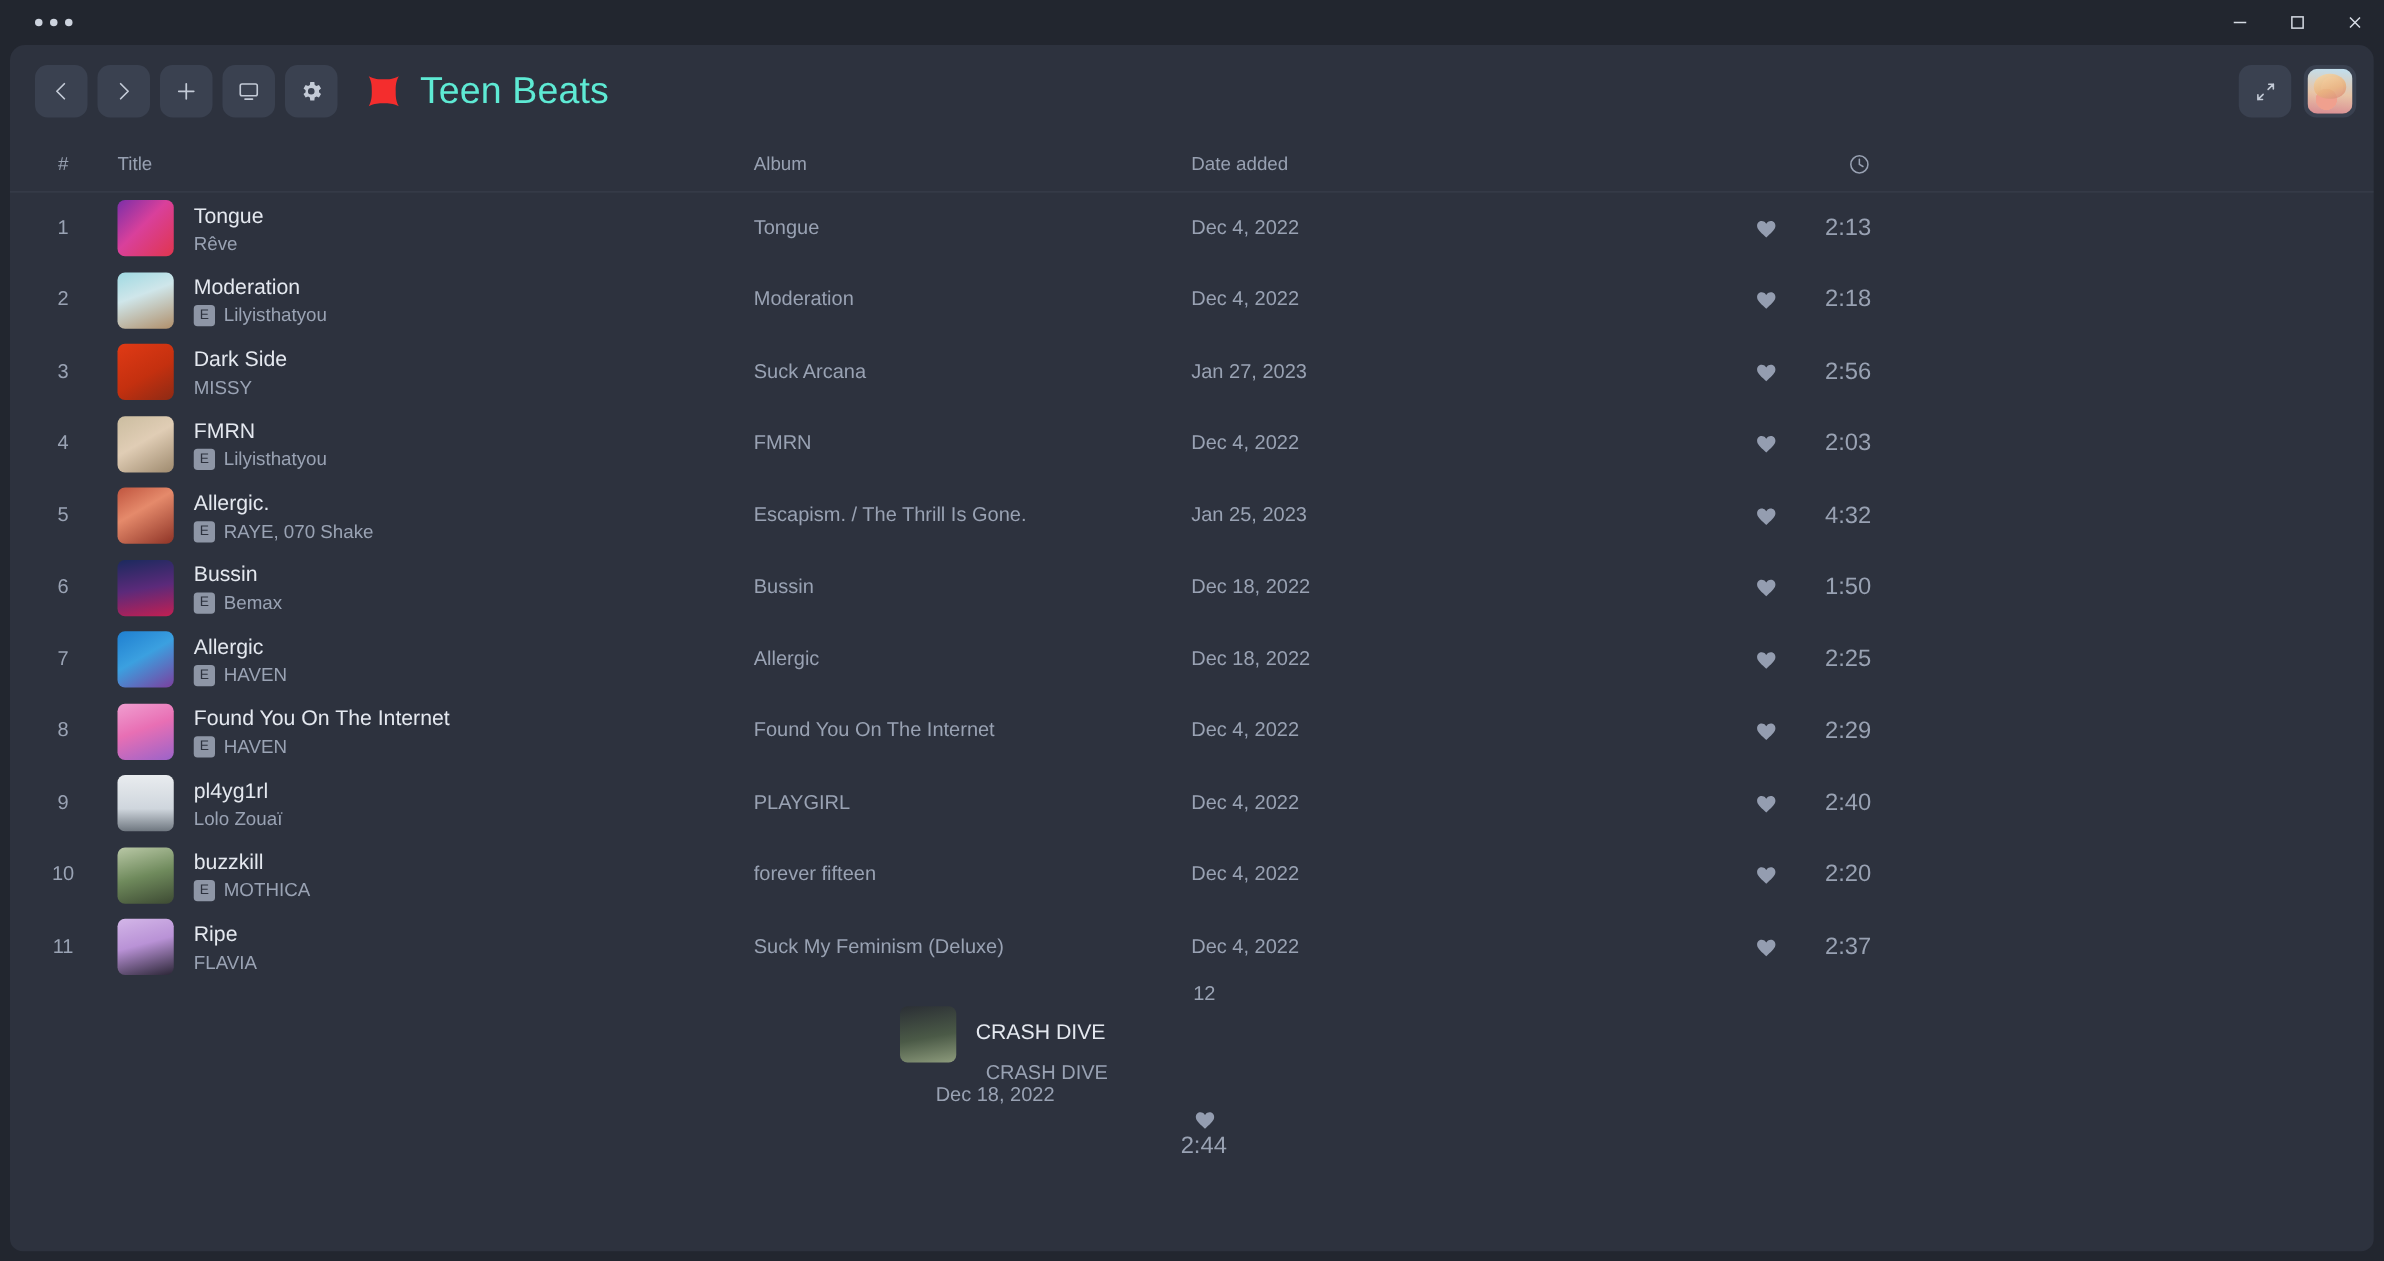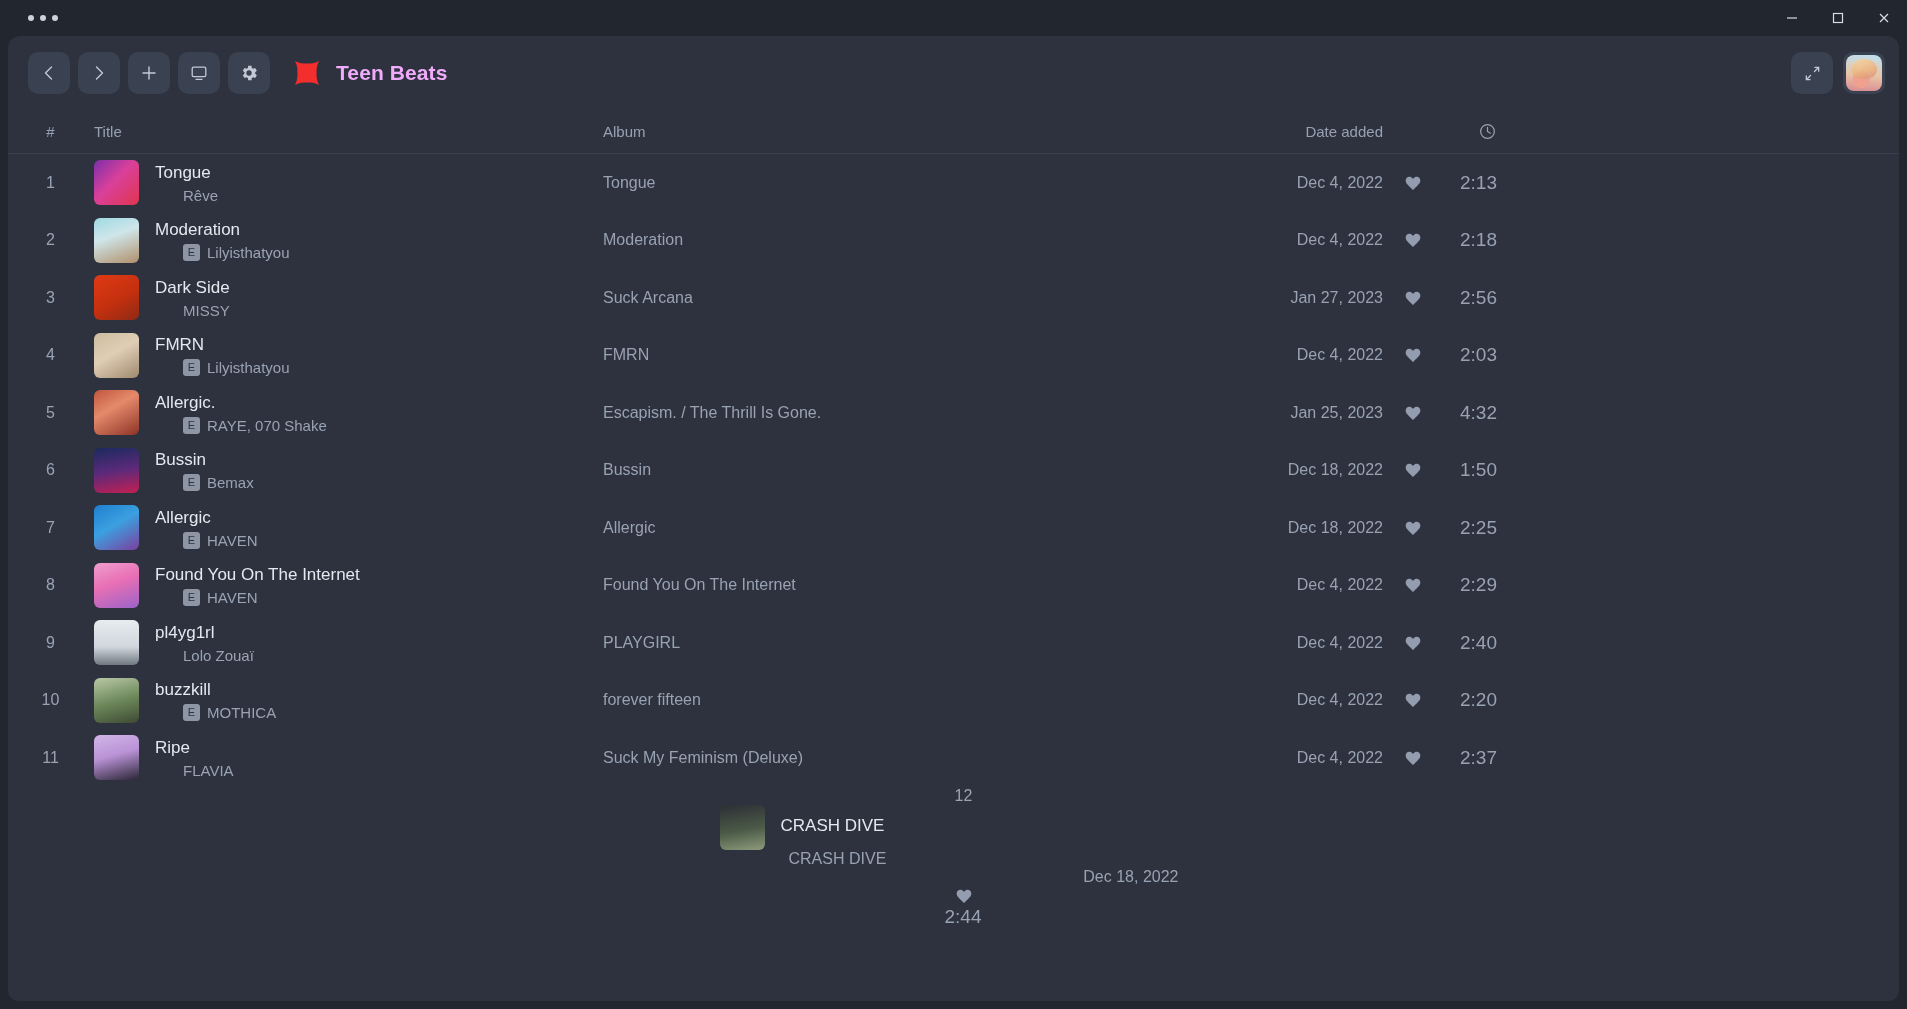--- a/index.html
+++ b/index.html
@@ -88,24 +88,24 @@
   }
   .tbar-btn svg { display: block; }
   .brand {
     display: flex;
     align-items: center;
     margin-left: 14px;
     gap: 14px;
   }
   .brand-logo { width: 30px; height: 30px; display:block; }
   .brand-title {
-    font-size: 21px;
-    color: #f0abfc;
+    font-size: 30px;
+    color: #5eead4;
     letter-spacing: .1px;
-    font-weight: 700;
+    font-weight: 400;
     white-space: nowrap;
   }
   .toolbar-right {
     margin-left: auto;
     display: flex;
     align-items: center;
     gap: 10px;
   }
   .avatar {
     width: 42px; height: 42px;
@@ -140,21 +140,21 @@
     align-items: center;
     color: #98a1b2;
     font-size: 15px;
     position: relative;
     border-bottom: 1px solid #383e4b;
     padding-left: 20px;
   }
   .col-idx   { width: 45px; text-align: center; flex: 0 0 auto; }
   .col-title { width: 530px; flex: 0 0 auto; padding-left: 21px;}
   .col-album { width: 350px; flex: 0 0 auto; }
-  .col-date  { width: 430px; flex: 0 0 auto; text-align: right; }
+  .col-date  { width: 430px; flex: 0 0 auto; }
   .col-heart { width: 60px; flex: 0 0 auto; display:flex; justify-content:center;}
   .col-time  { width: 72px; flex: 0 0 auto; text-align: right; padding-right: 18px;}
   .thead .col-time { display:flex; justify-content:flex-end; align-items:center; }
 
   
   .tbody {
     position: relative;
     height: 848px;
     overflow: hidden;
   }
@@ -192,21 +192,20 @@
     color: #e4e8ef;
     font-size: 17px;
     line-height: 21px;
     white-space: nowrap;
   }
   .t-sub {
     display: flex;
     align-items: center;
     gap: 7px;
     margin-top: 4px;
-    margin-left: 28px;
   }
   .explicit {
     width: 17px; height: 17px;
     border-radius: 3px;
     background: #8e96a6;
     color: #2d323e;
     font-size: 11px;
     line-height: 17px;
     text-align: center;
     flex: 0 0 auto;

